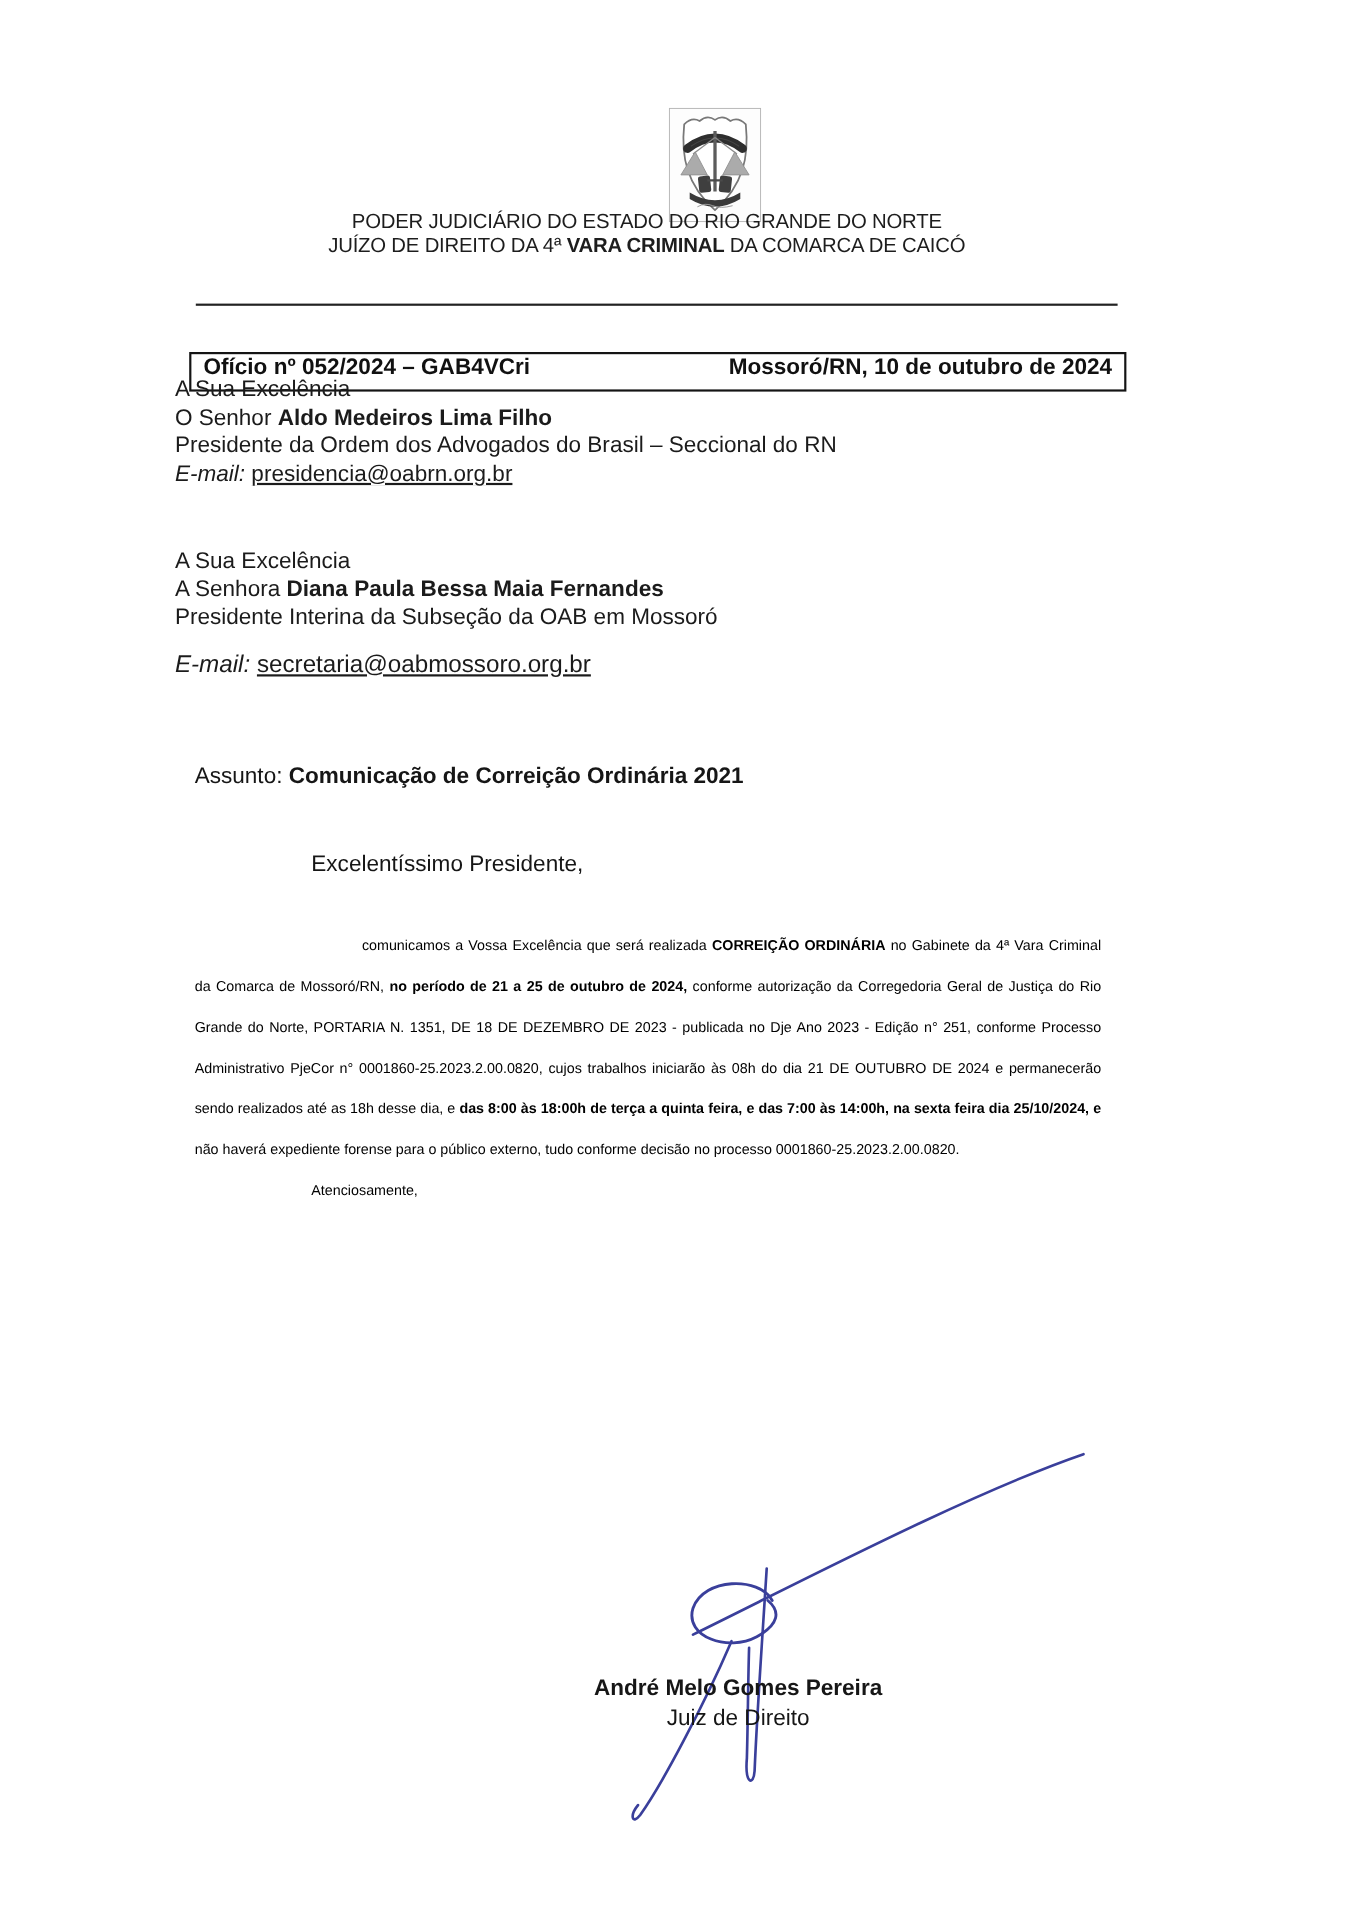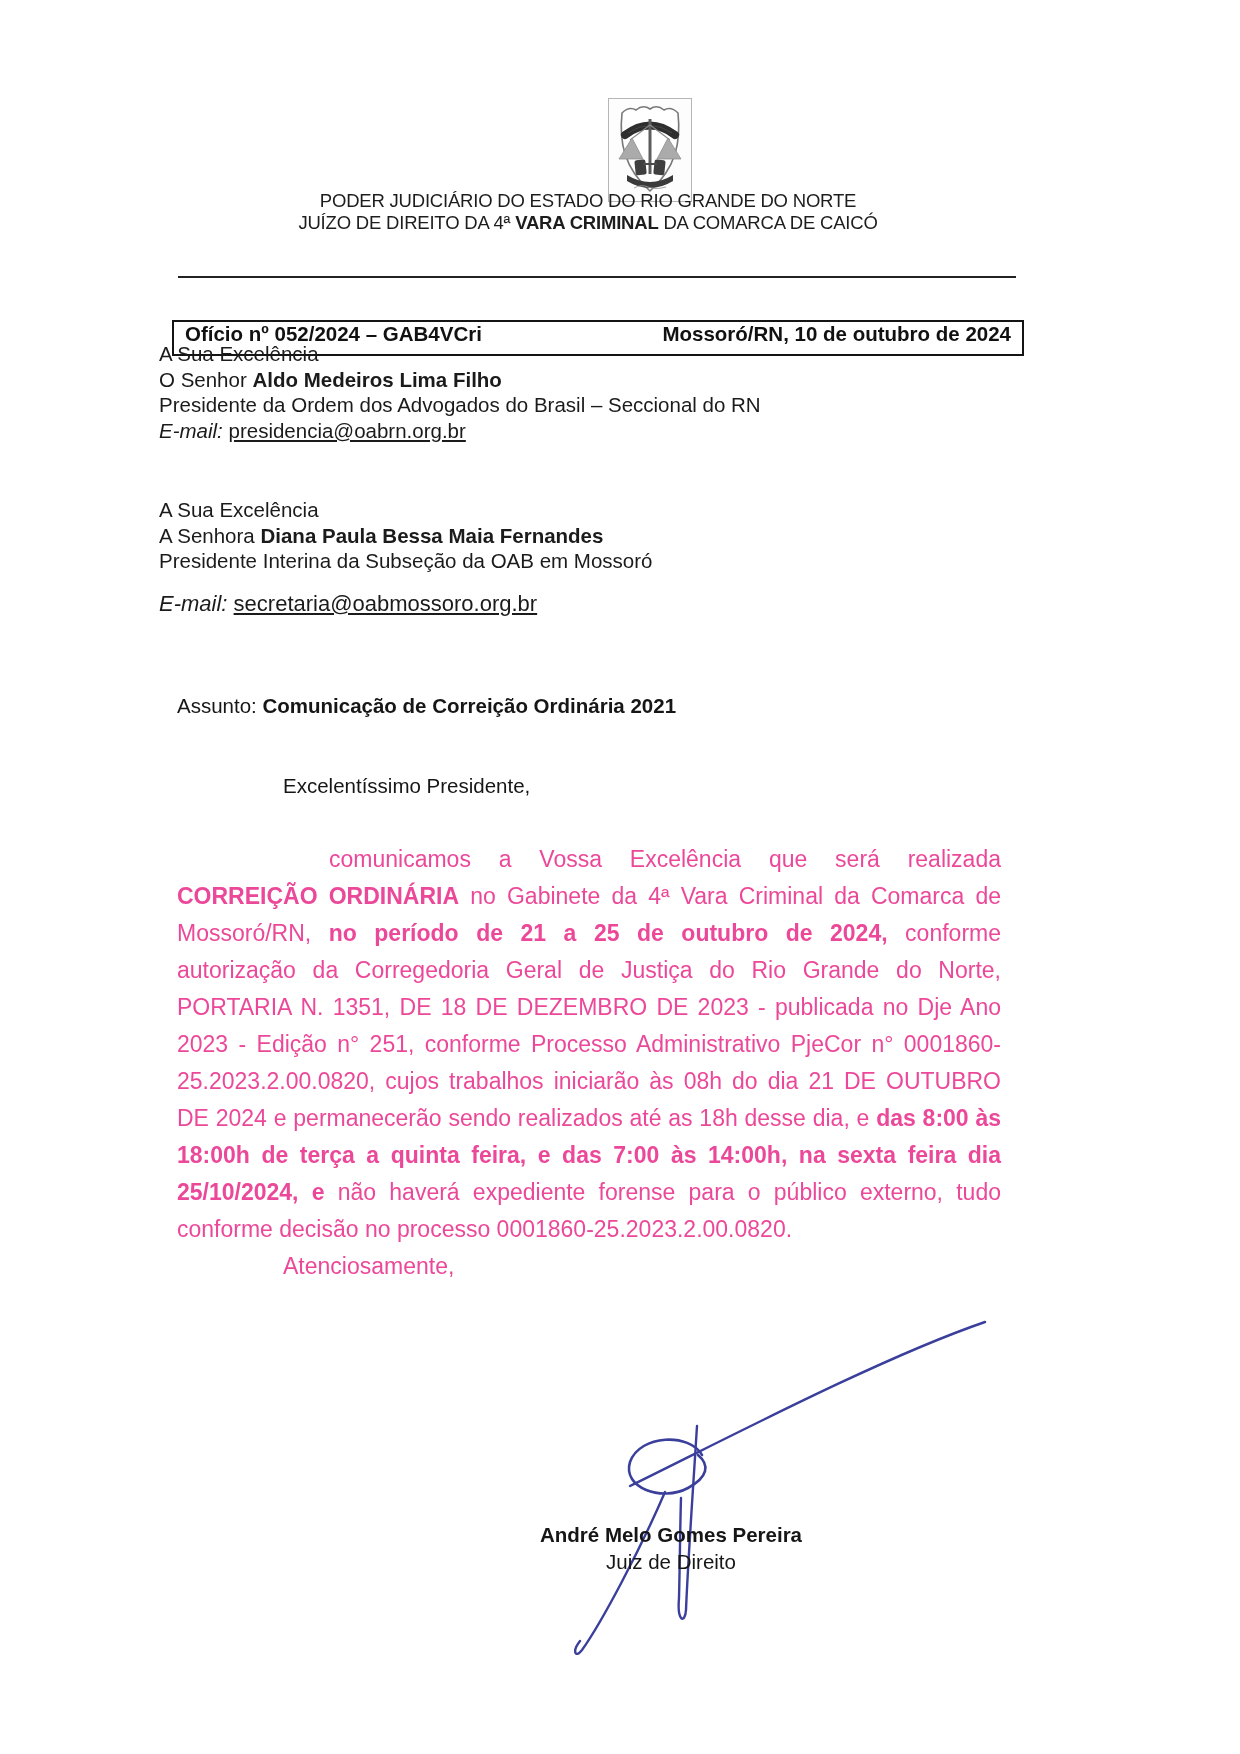--- a/index.html
+++ b/index.html
@@ -33,21 +33,21 @@
   
   .block{position:absolute;left:159px;font-size:20.5px;line-height:25.5px;color:#1b1b1b;}
   .addr1{top:341px;}
   .addr2{top:497px;}
   .email-row2{margin-top:17px;font-size:22px;}
   .subject{position:absolute;left:177px;top:694px;font-size:20.5px;}
   .greeting{position:absolute;left:177px;top:774px;font-size:20.5px;padding-left:106px;}
   
   .bodytext{
     position:absolute;left:177px;top:841px;width:824px;
-    font-size:23px;line-height:37px;text-align:justify;color:#ec4899;
+    font-size:13px;line-height:37px;text-align:justify;color:#000000;
   }
   .bodytext p{margin:0;}
   .p1{text-indent:152px;}
   .p2{text-indent:106px;}
   .closing{margin-top:0;text-indent:106px;}
   
   .sig-block{position:absolute;left:471px;top:1521px;width:400px;text-align:center;font-size:20.5px;line-height:27px;}
   .sig-svg{position:absolute;left:540px;top:1230px;width:470px;height:470px;pointer-events:none;}
 </style>
 </head>

